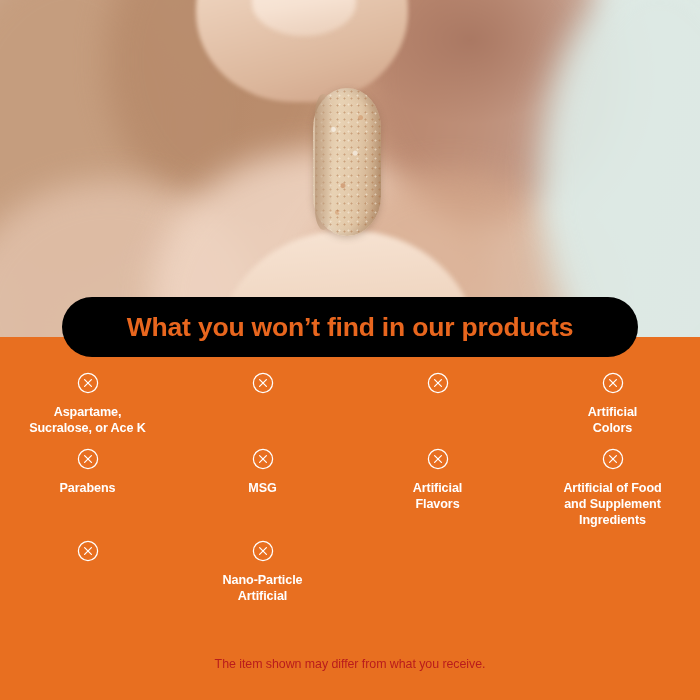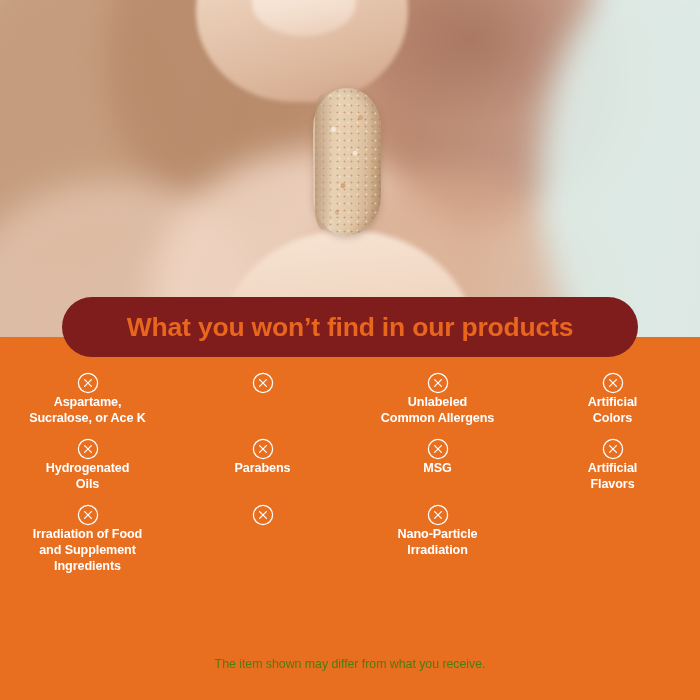--- a/index.html
+++ b/index.html
@@ -125,21 +125,21 @@
     left:0; top:337px;
     width:700px; height:363px;
     background:#E86F20;
   }
 
   
   .pill {
     position:absolute;
     left:62px; top:297px;
     width:576px; height:60px;
-    background:#7f1d1d;
+    background:#000000;
     border-radius:30px;
     display:flex;
     align-items:center;
     justify-content:center;
   }
   .headline {
     color:#E8661E;
     font-size:26.5px;
     font-weight:600;
     letter-spacing:-0.2px;
@@ -160,36 +160,37 @@
     display:flex;
     flex-direction:column;
     align-items:center;
   }
 
   .xicon {
     width:22px; height:22px;
     display:block;
   }
   .cell-label {
+    margin-top:10px;
     color:#ffffff;
     font-size:12.6px;
     font-weight:600;
     line-height:16px;
     text-align:center;
     white-space:pre-line;
     letter-spacing:-0.1px;
   }
 
   
   .disclaimer {
     position:absolute;
     left:0; top:657px;
     width:700px;
     text-align:center;
-    color:#4d7c0f;
+    color:#b91c1c;
     font-size:12.4px;
     font-weight:400;
     letter-spacing:-0.05px;
   }
 </style>
 </head>
 <body>
 
 <div id="page">
 
@@ -237,51 +238,39 @@
           </svg>
       </span>
     </div>
     <div class="cell">
       <span class="xicon">
         <svg viewBox="0 0 22 22" width="22" height="22">
             <circle cx="11" cy="11" r="9.6" fill="none" stroke="#fff" stroke-width="1.25"></circle>
             <path d="M7.6 7.6 L14.4 14.4 M14.4 7.6 L7.6 14.4" stroke="#fff" stroke-width="1.25" stroke-linecap="round"></path>
           </svg>
       </span>
-      <span class="cell-label">Unlabeled
-Common Allergens</span>
     </div>
     <div class="cell">
       <span class="xicon">
         <svg viewBox="0 0 22 22" width="22" height="22">
             <circle cx="11" cy="11" r="9.6" fill="none" stroke="#fff" stroke-width="1.25"></circle>
             <path d="M7.6 7.6 L14.4 14.4 M14.4 7.6 L7.6 14.4" stroke="#fff" stroke-width="1.25" stroke-linecap="round"></path>
           </svg>
       </span>
       <span class="cell-label">Artificial
 Colors</span>
     </div>
 
     <div class="cell">
       <span class="xicon">
         <svg viewBox="0 0 22 22" width="22" height="22">
             <circle cx="11" cy="11" r="9.6" fill="none" stroke="#fff" stroke-width="1.25"></circle>
             <path d="M7.6 7.6 L14.4 14.4 M14.4 7.6 L7.6 14.4" stroke="#fff" stroke-width="1.25" stroke-linecap="round"></path>
           </svg>
       </span>
-      <span class="cell-label">Hydrogenated
-Oils</span>
-    </div>
-    <div class="cell">
-      <span class="xicon">
-        <svg viewBox="0 0 22 22" width="22" height="22">
-            <circle cx="11" cy="11" r="9.6" fill="none" stroke="#fff" stroke-width="1.25"></circle>
-            <path d="M7.6 7.6 L14.4 14.4 M14.4 7.6 L7.6 14.4" stroke="#fff" stroke-width="1.25" stroke-linecap="round"></path>
-          </svg>
-      </span>
       <span class="cell-label">Parabens</span>
     </div>
     <div class="cell">
       <span class="xicon">
         <svg viewBox="0 0 22 22" width="22" height="22">
             <circle cx="11" cy="11" r="9.6" fill="none" stroke="#fff" stroke-width="1.25"></circle>
             <path d="M7.6 7.6 L14.4 14.4 M14.4 7.6 L7.6 14.4" stroke="#fff" stroke-width="1.25" stroke-linecap="round"></path>
           </svg>
       </span>
       <span class="cell-label">MSG</span>
@@ -297,40 +286,40 @@
 Flavors</span>
     </div>
 
     <div class="cell">
       <span class="xicon">
         <svg viewBox="0 0 22 22" width="22" height="22">
             <circle cx="11" cy="11" r="9.6" fill="none" stroke="#fff" stroke-width="1.25"></circle>
             <path d="M7.6 7.6 L14.4 14.4 M14.4 7.6 L7.6 14.4" stroke="#fff" stroke-width="1.25" stroke-linecap="round"></path>
           </svg>
       </span>
-      <span class="cell-label">Irradiation of Food
+      <span class="cell-label">Artificial of Food
 and Supplement
 Ingredients</span>
     </div>
     <div class="cell">
       <span class="xicon">
         <svg viewBox="0 0 22 22" width="22" height="22">
             <circle cx="11" cy="11" r="9.6" fill="none" stroke="#fff" stroke-width="1.25"></circle>
             <path d="M7.6 7.6 L14.4 14.4 M14.4 7.6 L7.6 14.4" stroke="#fff" stroke-width="1.25" stroke-linecap="round"></path>
           </svg>
       </span>
     </div>
     <div class="cell">
       <span class="xicon">
         <svg viewBox="0 0 22 22" width="22" height="22">
             <circle cx="11" cy="11" r="9.6" fill="none" stroke="#fff" stroke-width="1.25"></circle>
             <path d="M7.6 7.6 L14.4 14.4 M14.4 7.6 L7.6 14.4" stroke="#fff" stroke-width="1.25" stroke-linecap="round"></path>
           </svg>
       </span>
       <span class="cell-label">Nano-Particle
-Irradiation</span>
+Artificial</span>
     </div>
 
   </div>
 
   <div class="disclaimer">The item shown may differ from what you receive.</div>
 
 </div>
 
 </body></html>

